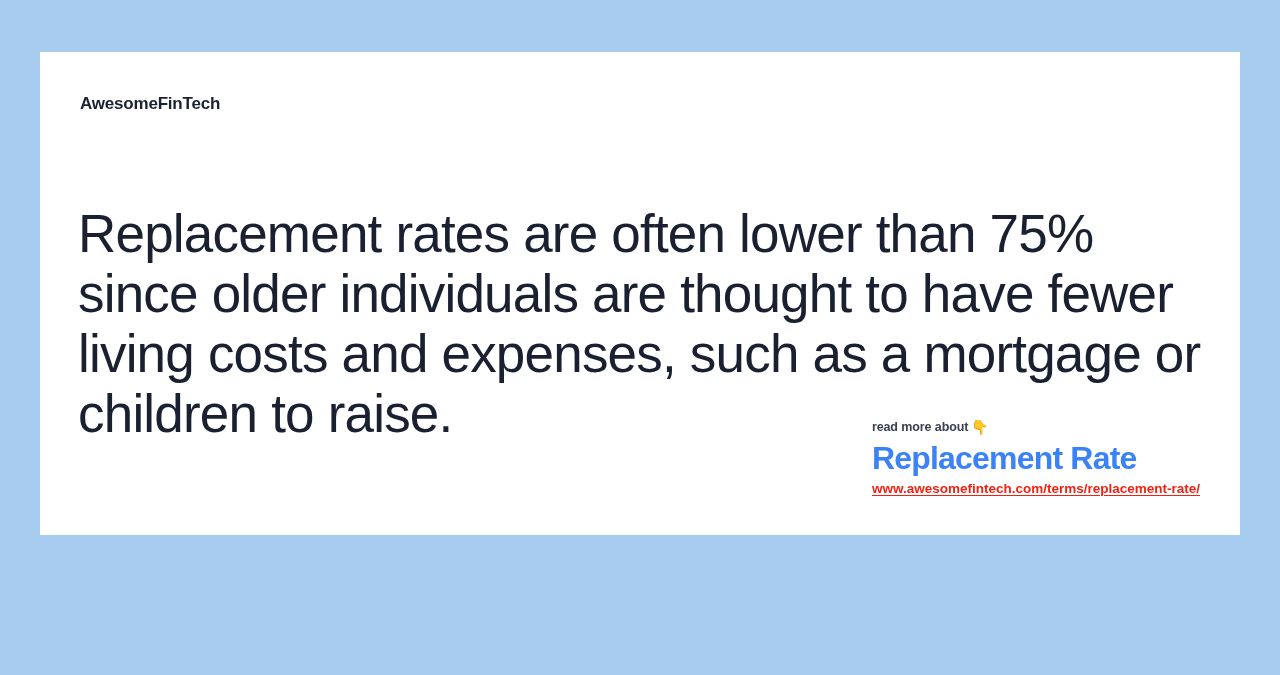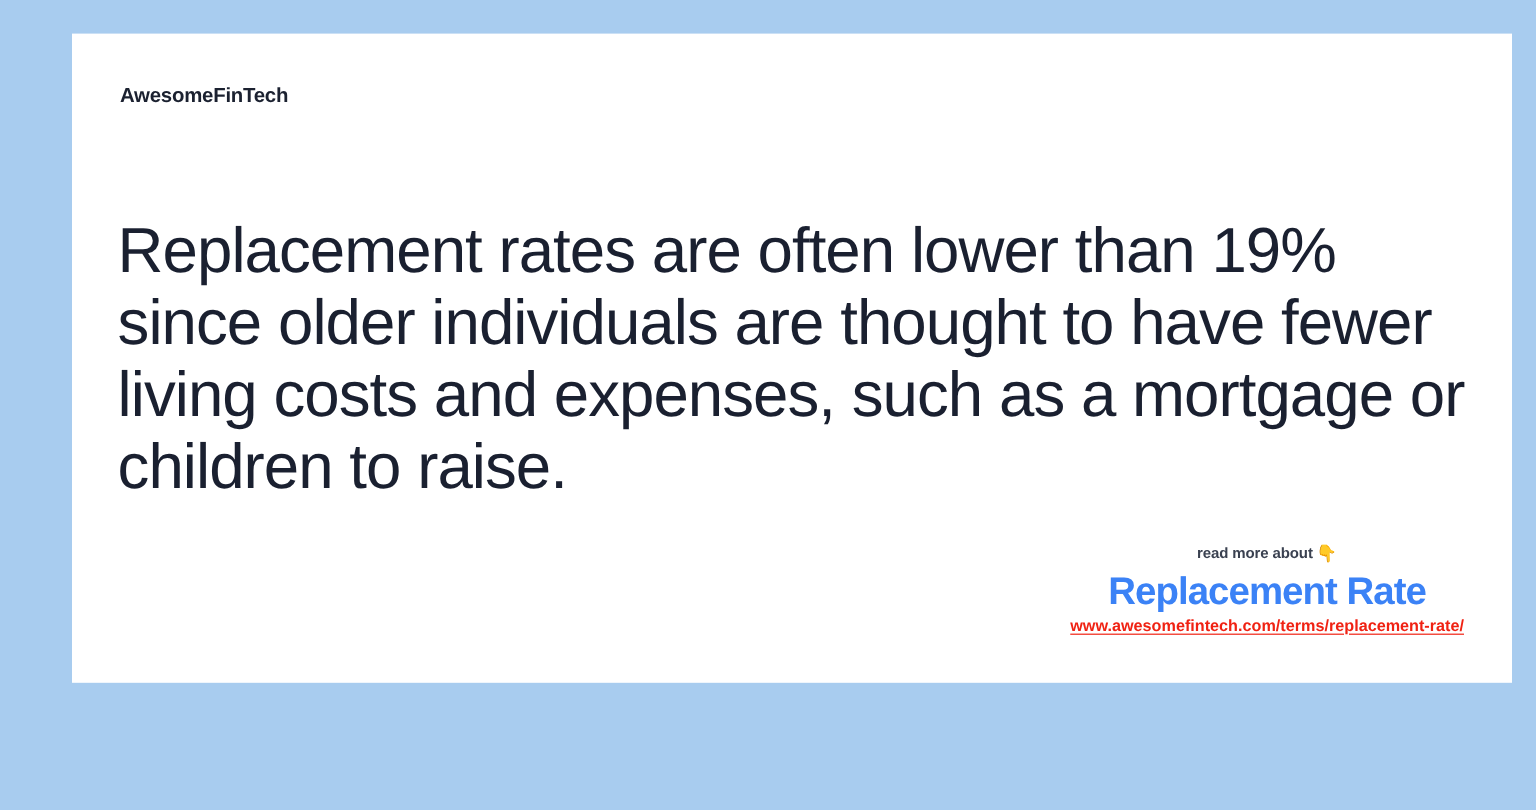--- a/index.html
+++ b/index.html
@@ -15,26 +15,25 @@
   }
   .stage {
     position: relative;
     width: 1280px;
     height: 675px;
     background: #a8ccef;
   }
   .card {
     position: absolute;
     left: 40px;
-    top: 28px;
+    top: 52px;
     width: 1200px;
-    height: 541px;
+    height: 483px;
     background: #ffffff;
     box-sizing: border-box;
-    margin-left: 20px;
   }
   .brand {
     position: absolute;
     left: 40px;
     top: 43px;
     font-size: 17px;
     font-weight: bold;
     color: #1b2130;
     letter-spacing: -0.2px;
     line-height: 1;
@@ -47,21 +46,21 @@
     font-size: 53px;
     font-weight: 400;
     line-height: 60px;
     color: #1a2030;
     letter-spacing: -0.8px;
   }
   .footer {
     position: absolute;
     right: 40px;
     bottom: 38px;
-    text-align: center;
+    text-align: left;
   }
   .read-more {
     font-size: 12.5px;
     font-weight: bold;
     color: #3a4150;
     line-height: 1;
     margin: 0 0 7px 0;
     letter-spacing: -0.1px;
     white-space: nowrap;
   }
@@ -94,21 +93,21 @@
   }
 </style>
 </head>
 <body>
 
 <div class="stage">
   <div class="card">
 
     <div class="brand">AwesomeFinTech</div>
 
-    <div class="headline">Replacement rates are often lower than 19% since older individuals are thought to have fewer living costs and expenses, such as a mortgage or children to raise.</div>
+    <div class="headline">Replacement rates are often lower than 75% since older individuals are thought to have fewer living costs and expenses, such as a mortgage or children to raise.</div>
 
     <div class="footer">
       <div class="read-more">
         <span>read more about</span><span class="emoji hand">👇</span>
       </div>
       <div class="term-title">Replacement Rate</div>
       <a class="term-url" href="#">www.awesomefintech.com/terms/replacement-rate/</a>
     </div>
 
   </div>

